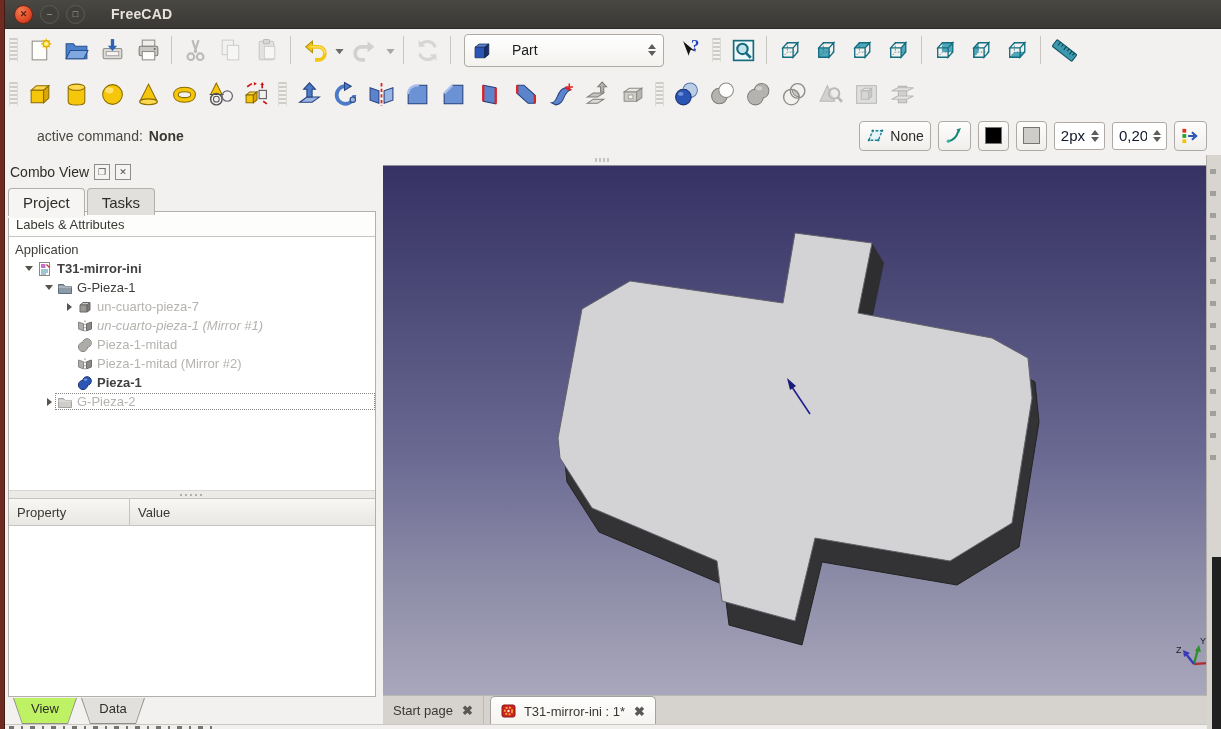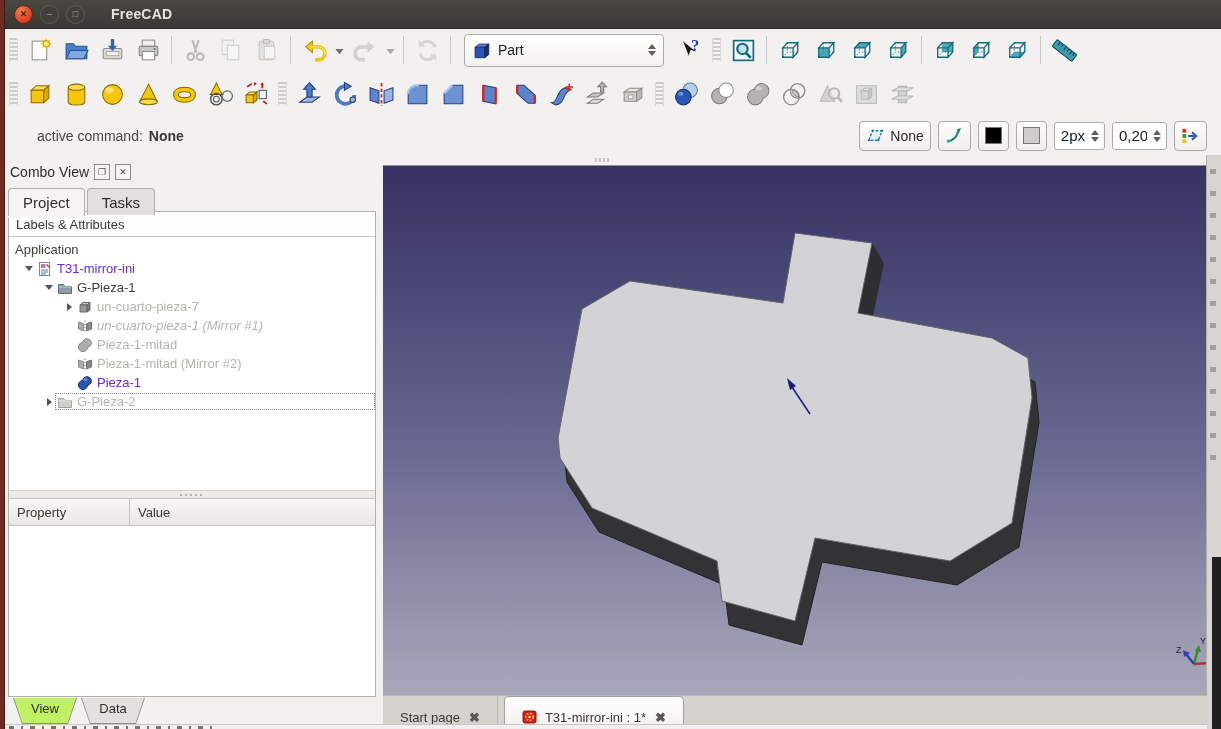--- a/index.html
+++ b/index.html
@@ -33,21 +33,21 @@
   .tbtn.small svg{width:11px;height:27px}
   .tbtn.disabled{filter:grayscale(1) opacity(.55)}
   .tsep{width:1px;height:28px;background:#c9c7c2;margin:0 5px;flex:none}
   .thandle{width:7px;height:24px;margin:0 4px;flex:none;
     background:repeating-linear-gradient(180deg,#cfcdc8 0 2px,transparent 2px 4px);
     border-left:1px solid #dddbd6;border-right:1px solid #dddbd6}
   
   #wb-combo{height:31px;width:188px;background:linear-gradient(#ffffff,#f3f2ef);
     border:1px solid #aeaba6;border-radius:4px;display:flex;align-items:center;
     margin:0 8px;padding:0 4px 0 6px;flex:none}
-  #wb-combo .lbl{font-size:14px;color:#1c1c1c;flex:1 1 auto;margin-left:6px}
+  #wb-combo .lbl{font-size:14px;color:#1c1c1c;flex:1 1 auto;margin-left:20px}
   .spin-arrows{display:flex;flex-direction:column;align-items:center;justify-content:center;
     gap:2px;width:14px;flex:none}
   .spin-arrows i{width:0;height:0;border-left:4px solid transparent;border-right:4px solid transparent}
   .spin-arrows i.up{border-bottom:5px solid #5f5d59}
   .spin-arrows i.dn{border-top:5px solid #5f5d59}
   
   #cmdrow{position:absolute;left:5px;right:0;top:116px;height:39px;background:#f2f1ef;
     display:flex;align-items:center}
   #cmd-label{font-size:14px;color:#4a4843;margin-left:32px}
   #cmd-value{font-size:14px;color:#3a3833;font-weight:bold;margin-left:6px}
@@ -77,21 +77,21 @@
     font-size:13px;color:#3a3833;padding-left:7px;background:#fdfdfc;flex:none}
   #tree{flex:none;height:224px;overflow:hidden;padding-top:3px}
   .trow{height:19px;display:flex;align-items:center;font-size:13px;color:#3f3d39;white-space:nowrap}
   .trow .exp{width:12px;flex:none;display:flex;align-items:center;justify-content:center}
   .exp i{width:0;height:0;display:block}
   .exp i.open{border-left:4px solid transparent;border-right:4px solid transparent;border-top:5px solid #55534e}
   .exp i.closed{border-top:4px solid transparent;border-bottom:4px solid transparent;border-left:5px solid #55534e}
   .trow .ticon{width:17px;height:16px;flex:none;margin:0 3px 0 2px}
   .trow .ticon svg{width:16px;height:16px}
   .trow.disabled .tlabel{color:#b5b3ae}
-  .trow.bold .tlabel{font-weight:normal;color:#6d28d9}
+  .trow.bold .tlabel{font-weight:bold;color:#404040}
   .trow .focuswrap{display:flex;align-items:center;flex:1 1 auto;height:17px}
   .trow.focused .focuswrap{outline:1px dotted #8a8884;outline-offset:-1px}
   #tree-spacer{flex:none;height:26px}
   #dock-splitter{flex:none;height:7px;background:#edebe8;border-top:1px solid #d8d6d1;
     border-bottom:1px solid #c6c4bf;display:flex;align-items:center;justify-content:center}
   #dock-splitter b{width:24px;height:2px;background:repeating-linear-gradient(90deg,#b3b0ab 0 2px,transparent 2px 5px)}
   #prop-header{flex:none;height:26px;display:flex;border-bottom:1px solid #c6c4bf;
     background:linear-gradient(#f8f7f5,#e9e7e3)}
   .prop-col{font-size:13px;color:#3a3833;display:flex;align-items:center;padding-left:8px}
   .prop-col.c1{width:112px;border-right:1px solid #c6c4bf}
@@ -113,21 +113,21 @@
     background:linear-gradient(180deg,#363264 0%,#4c4a77 25%,#6b6a93 55%,#908fa9 80%,#a8a7bc 100%)}
   
   #right-strip{position:absolute;right:0;top:155px;width:14px;bottom:0;background:#d8d5d1;
     border-left:1px solid #b3b0ab}
   #right-strip .marks{position:absolute;left:3px;top:14px;width:6px;height:300px;
     background:repeating-linear-gradient(180deg,#8b8984 0 5px,transparent 5px 22px);opacity:.7}
   #right-strip .dark{position:absolute;right:0;bottom:0;width:9px;height:172px;background:#202020}
   
   #mdibar{position:absolute;left:383px;top:695px;width:824px;height:29px;background:#d6d3cf;
     border-top:1px solid #b9b7b2;display:flex;align-items:stretch}
-  .mtab{display:flex;align-items:flex-end;font-size:13px;color:#3a3833;padding:0 17px;position:relative}
+  .mtab{display:flex;align-items:center;font-size:13px;color:#3a3833;padding:0 10px;position:relative}
   .mtab .close{font-size:13px;color:#5a5854;font-weight:bold;margin-left:9px}
   .mtab.inactive{border-right:1px solid #bcbab5}
   .mtab.active{background:linear-gradient(#fefefd,#f4f3f0);border:1px solid #a5a29d;border-bottom:none;
     border-radius:5px 5px 0 0;margin-left:6px}
   .mtab .ticn{width:16px;height:16px;margin-right:7px}
   
   #statusbar{position:absolute;left:5px;right:14px;top:724px;height:5px;background:#f1f0ee;
     border-top:1px solid #c9c7c2;overflow:hidden}
   #statusbar .texttops{position:absolute;left:4px;top:1px;width:205px;height:3px;
     background:repeating-linear-gradient(90deg,#4d4b47 0 5px,transparent 5px 12px,#4d4b47 12px 14px,transparent 14px 21px);

